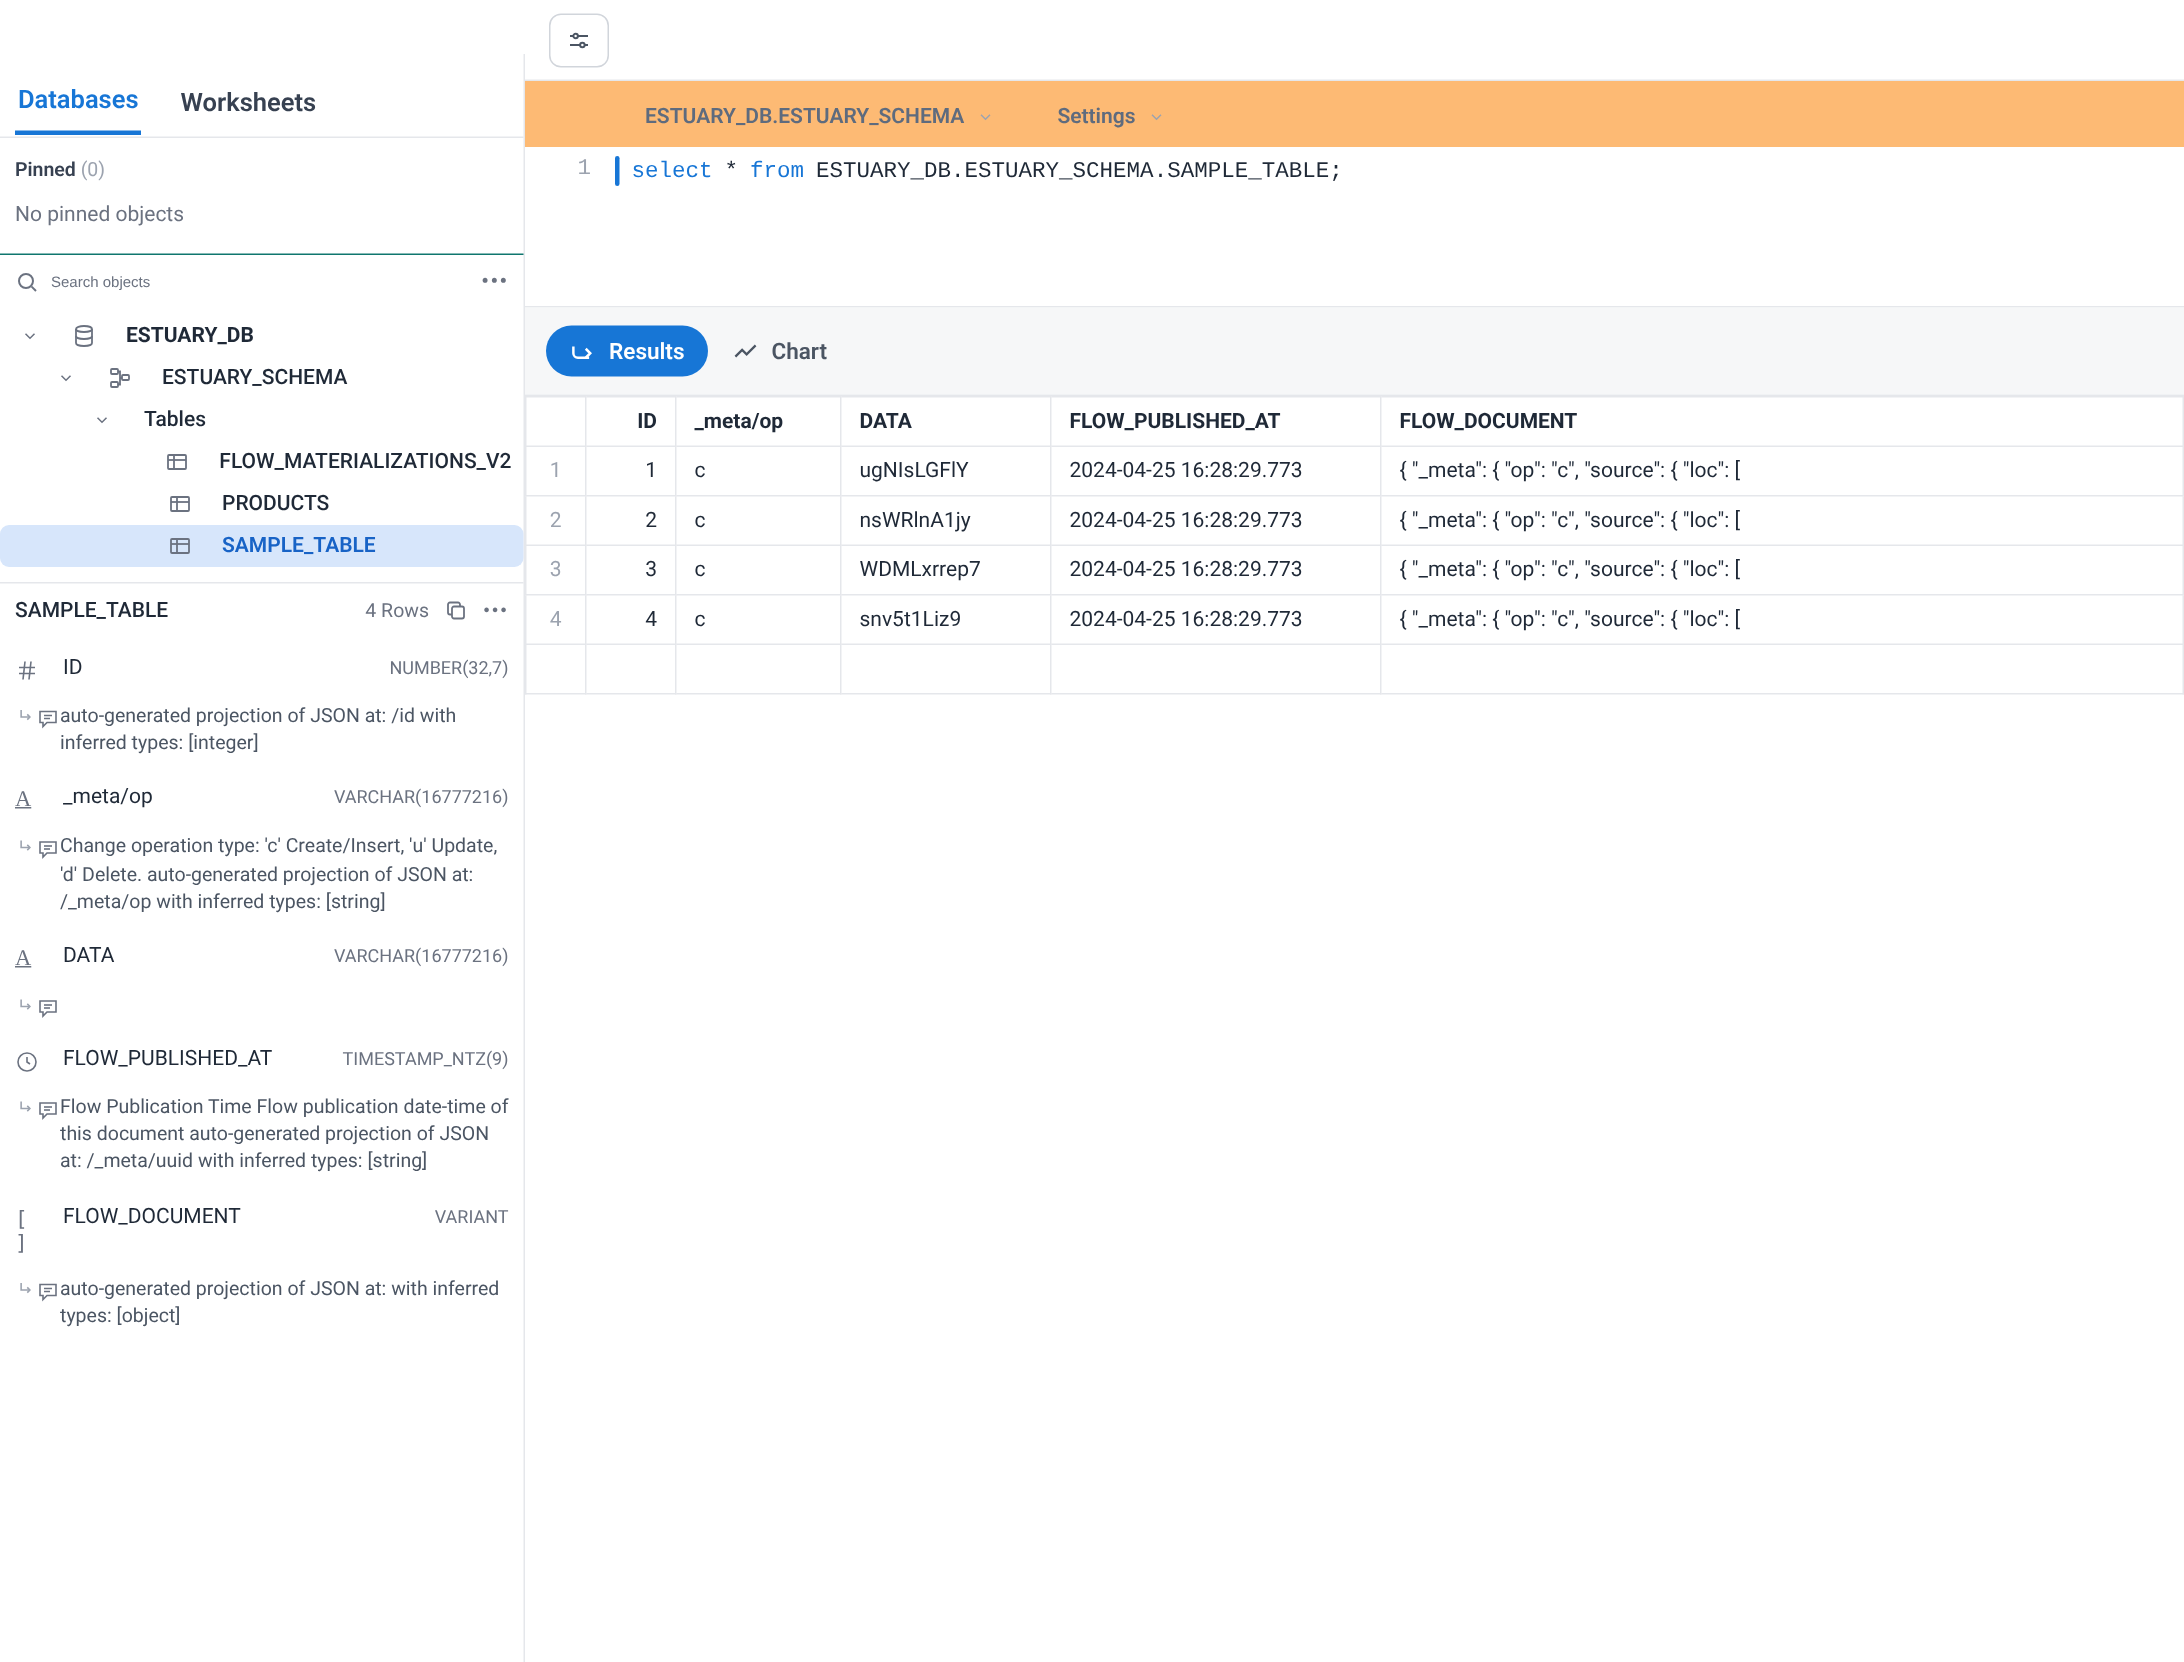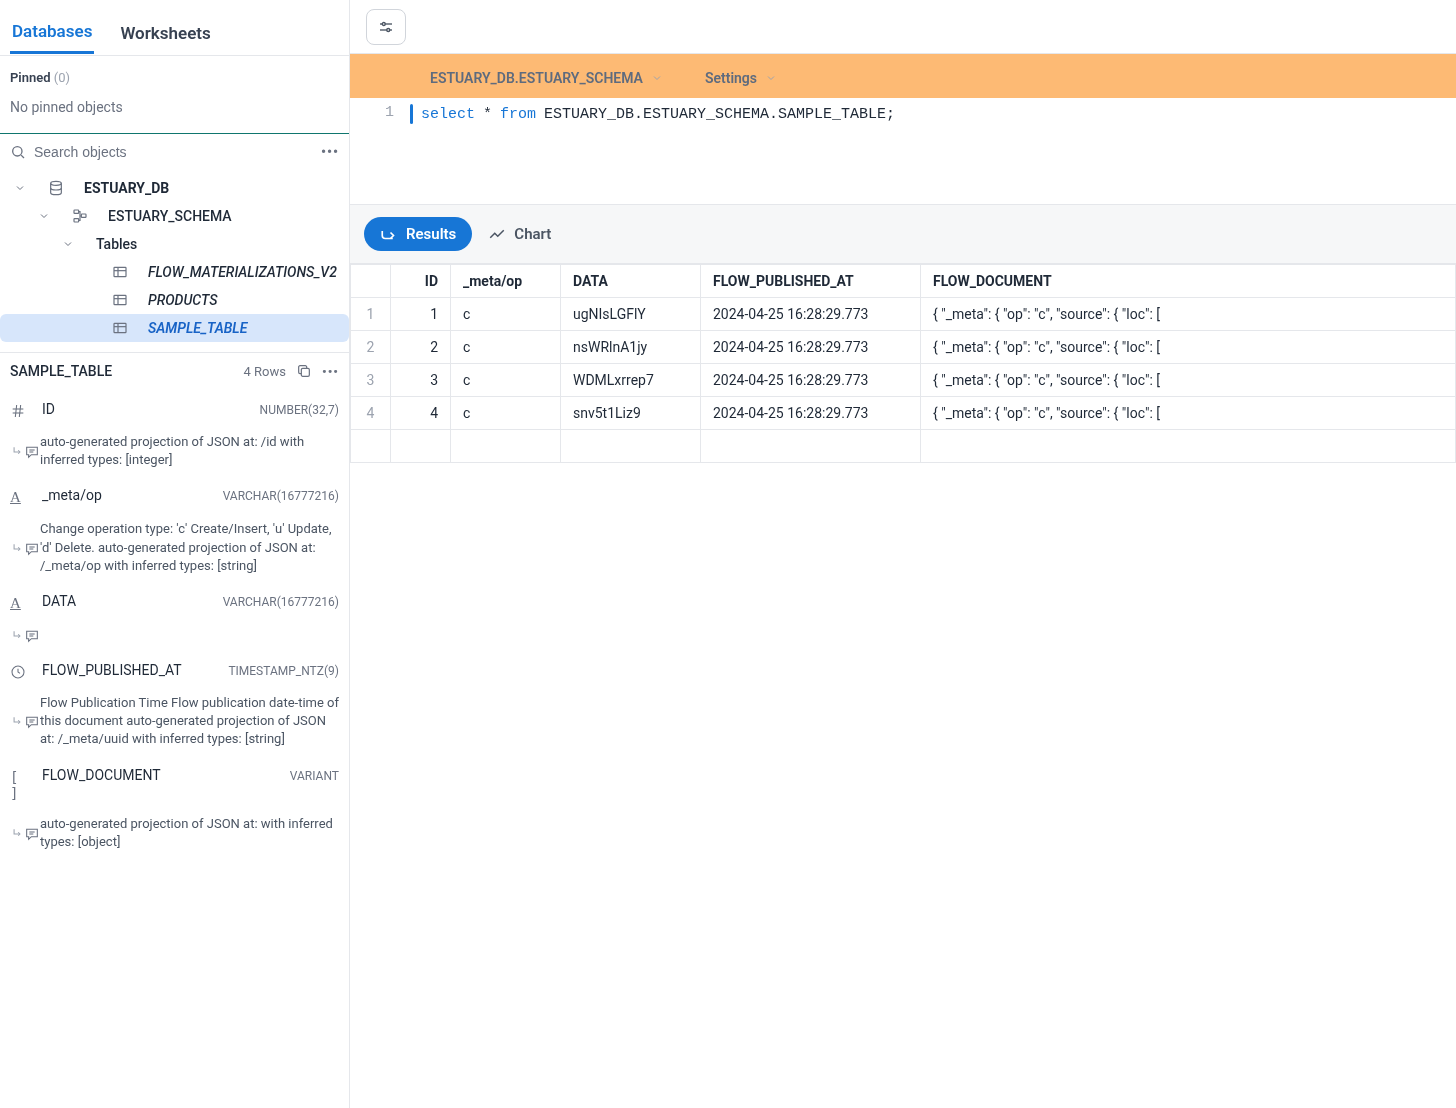--- a/index.html
+++ b/index.html
@@ -1,50 +1,50 @@
 <!DOCTYPE html>
 <html><head>
 <meta charset="utf-8">
 <style>
   * { box-sizing: border-box; margin: 0; padding: 0; }
   body { font-family: -apple-system, BlinkMacSystemFont, "Segoe UI", Roboto, sans-serif; font-size: 14px; color: #1f2937; background: #fff; }
   .app { display: flex; width: 1456px; height: 1108px; }
-  .sidebar { width: 350px; border-right: 1px solid #e5e7eb; display: flex; flex-direction: column; }
+  .sidebar { width: 350px; border-right: 1px solid #e5e7eb; display: flex; flex-direction: column; margin-top: 36px; }
   .tabs { display: flex; gap: 24px; padding: 10px 10px 0 10px; border-bottom: 1px solid #e5e7eb; height: 56px; align-items: center; }
   .tab { font-size: 17px; font-weight: 600; color: #374151; padding: 10px 2px; cursor: pointer; }
   .tab.active { color: #1776d6; border-bottom: 3px solid #1776d6; }
   .section-label { padding: 14px 10px 6px 10px; font-size: 13px; color: #374151; font-weight:600;}
   .section-label .count { color: #9ca3af; font-weight:400;}
   .pinned-body { padding: 8px 10px 18px 10px; color: #6b7280; font-size: 14px; border-bottom:1px solid #0f766e;}
   .search-row { display: flex; align-items: center; padding: 10px 10px; gap: 8px; }
-  .search-row input { flex: 1; border: none; outline: none; font-size: 14px; color: #a21caf; }
+  .search-row input { flex: 1; border: none; outline: none; font-size: 10px; color: #a21caf; }
   .search-row input::placeholder{color:#6b7280;}
   .icon { display:inline-flex; align-items:center; justify-content:center; }
   .dots { color:#6b7280; letter-spacing:1px; font-weight:bold; cursor:pointer;}
   .tree { padding: 4px 0 10px 0; font-size:14px; }
   .tree-row { display:flex; align-items:center; gap:20px; padding:6px 8px; cursor:pointer; border-radius:6px; }
   .tree-row.selected { background:#d7e6fb; }
   .tree-row.selected .tree-label{color:#1863c6; font-weight:600;}
   .tree-label { color:#1f2937; font-weight:500;}
   .tree-db { font-weight:700; }
-  .indent-1{padding-left:14px;} .indent-2{padding-left:38px;} .indent-3{padding-left:62px;} .indent-4{padding-left:78px;font-style:italic;}
+  .indent-1{padding-left:14px;} .indent-2{padding-left:38px;} .indent-3{padding-left:62px;} .indent-4{padding-left:78px;}
   .chev { width:14px; color:#6b7280; } 
   .dbicon svg, .schemaicon svg, .tableicon svg { color:#6b7280; }
   .divider{height:1px;background:#e5e7eb;}
   .details { padding:10px 10px; overflow:auto; flex:1; }
   .details-header{display:flex; align-items:center; justify-content:space-between; margin-bottom:14px;}
   .details-title{font-weight:500; font-size:14px;}
   .details-right{display:flex;align-items:center;gap:10px; color:#6b7280; font-size:13px;}
   .col-row{display:flex; align-items:flex-start; gap:14px; padding:8px 0;}
   .col-icon{width:18px; color:#6b7280; padding-top:2px;}
   .col-main{flex:1;}
   .col-head{display:flex; justify-content:space-between; align-items:baseline;}
   .col-name{font-size:14px; color:#1f2937;}
   .col-type{font-size:12px; color:#6b7280;}
-  .col-desc-row{display:flex; align-items:center; padding:6px 0 10px 0;}
+  .col-desc-row{display:flex; align-items:flex-start; padding:6px 0 10px 0;}
   .desc-icon{width:18px;color:#6b7280;padding-top:2px;}
   .desc-arrow{width:14px;color:#9ca3af;padding-top:2px;}
   .col-desc{font-size:13px; color:#4b5563; line-height:1.4;}
   .main { flex:1; display:flex; flex-direction:column; background:#f9fafb;}
   .toolbar { height:54px; display:flex; align-items:center; padding:0 16px; border-bottom:1px solid #e5e7eb; background:#fff;}
   .tool-btn{width:40px;height:36px; border:1px solid #d1d5db; border-radius:8px; display:flex;align-items:center;justify-content:center; color:#4b5563; cursor:pointer; background:#fff;}
   .context-row{display:flex; gap:40px; padding:16px 0 12px 80px; font-size:14px; background:#fdba74;}
   .ctx-item{display:flex;align-items:center; gap:8px; color:#5e6b7e; font-weight:600; cursor:pointer;}
   .ctx-item .chev{color:#9ca3af;}
   .editor{display:flex; padding:6px 0 80px 0; font-family: "SFMono-Regular", Consolas, "Liberation Mono", Menlo, monospace; font-size:15px; background:#fff; border-bottom:1px solid #e5e7eb;}

